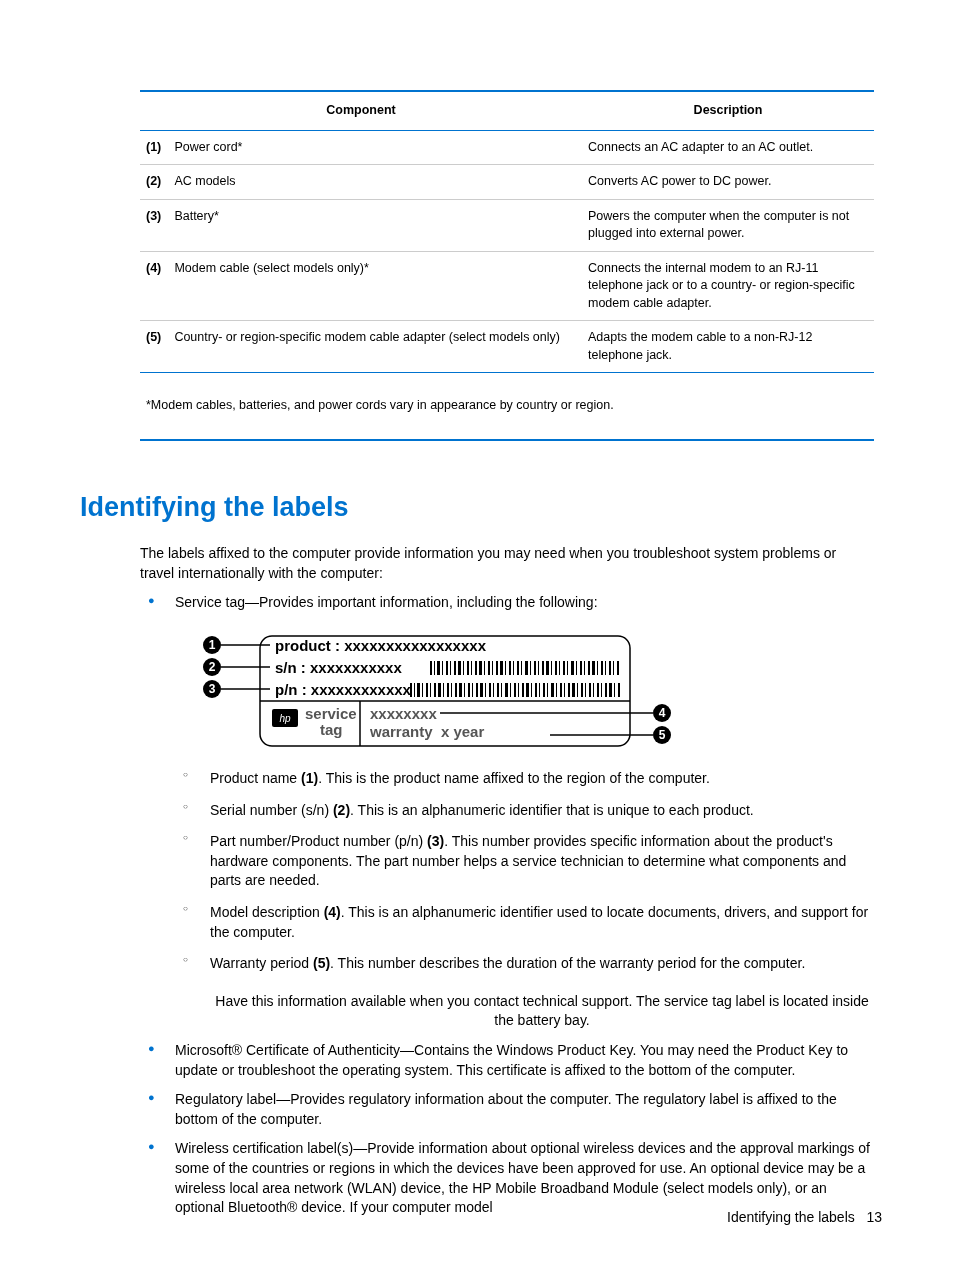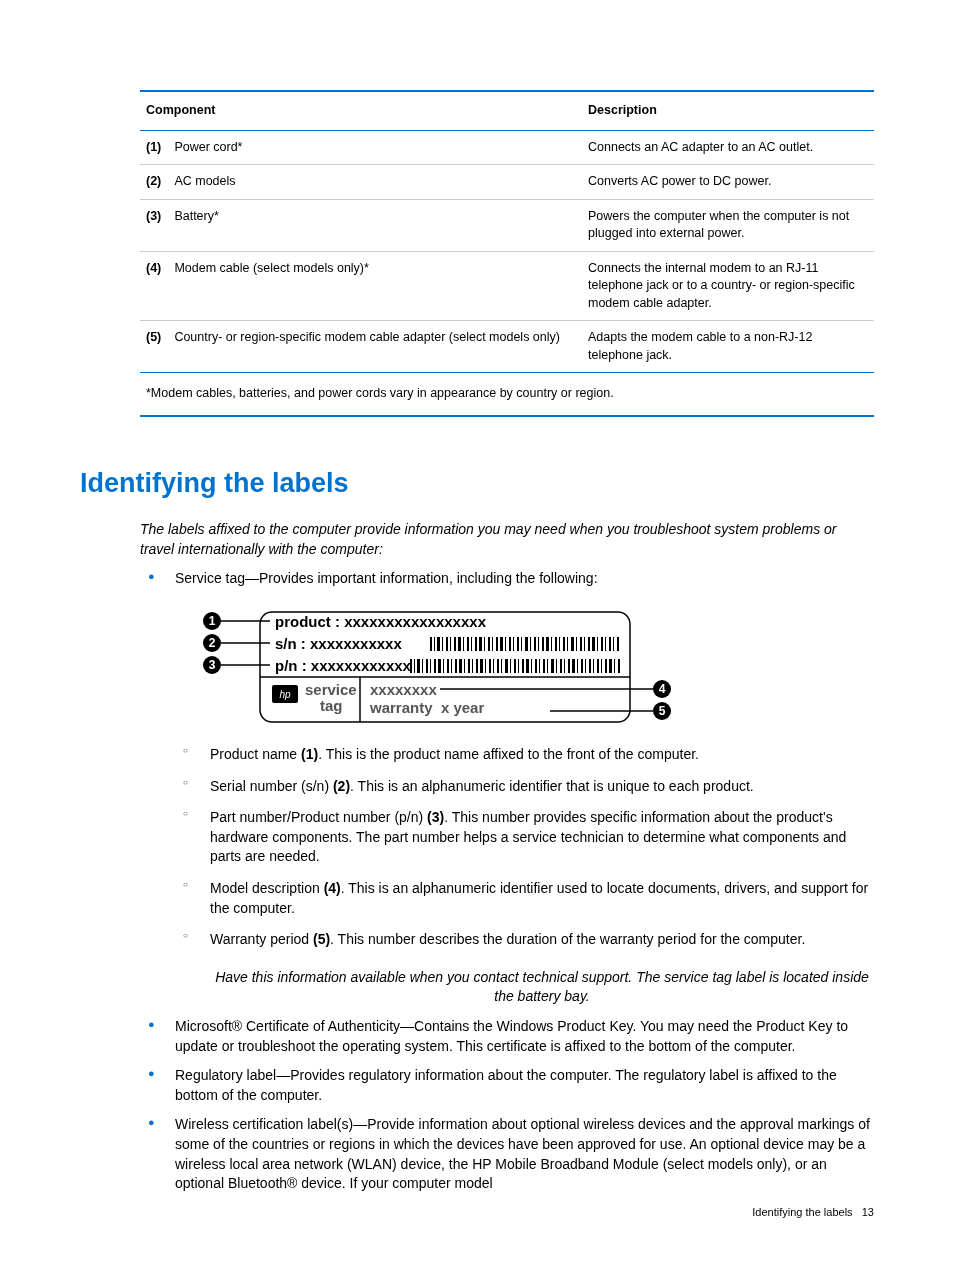--- a/index.html
+++ b/index.html
@@ -25,48 +25,48 @@
   table {
     width: 100%;
     border-collapse: collapse;
     font-size: 12.5px;
   }
   table thead tr {
     border-top: 2px solid #0073cf;
     border-bottom: 1.5px solid #0073cf;
   }
   table th {
-    text-align: left;
+    text-align: center;
     font-weight: bold;
     padding: 10px 6px;
   }
   table th:first-child { width: 45px; }
   table th:nth-child(2) { width: 280px; }
   table tbody tr {
     border-bottom: 1px solid #ccc;
   }
   table tbody tr:last-child {
     border-bottom: none;
   }
   table td {
     padding: 8px 6px;
     vertical-align: top;
   }
   .footnote-row td {
     border-top: 1.5px solid #0073cf;
     border-bottom: 2px solid #0073cf;
-    padding: 12px 6px;
+    padding: 24px 6px;
   }
   h1 {
     color: #0073cf;
     font-size: 27px;
     font-weight: bold;
     margin: 48px 0 18px -60px;
   }
-  p { margin: 8px 0; font-style: italic; }
+  p { margin: 8px 0; }
   ul.bullets {
     list-style: none;
     padding-left: 0;
     margin: 10px 0;
   }
   ul.bullets > li {
     position: relative;
     padding-left: 35px;
     margin: 10px 0;
   }
@@ -132,22 +132,22 @@
   .label-text-light {
     font-family: Arial, sans-serif;
     font-size: 15px;
     fill: #555;
     font-weight: bold;
   }
   .barcode rect { fill: #000; }
   .footer-line {
     position: absolute;
     bottom: 50px;
-    right: 80px;
-    font-size: 11px;
+    right: 72px;
+    font-size: 14px;
   }
   .support-para {
     margin-top: 18px;
     margin-left: 35px;
     text-align: center;
   }
 </style>
 </head>
 <body>
 
@@ -338,21 +338,21 @@
             <text class="label-text-light" x="120" y="104">tag</text>
 
             <line class="callout-line" x1="160" y1="70" x2="160" y2="115"></line>
 
             <text class="label-text-light" x="170" y="88">xxxxxxxx</text>
             <text class="label-text-light" x="170" y="106"><tspan>warranty</tspan>&nbsp;&nbsp;<tspan>x year</tspan></text>
           </svg>
         </div>
 
         <ul class="sublist">
-          <li><span>Product name </span><span class="bold">(1)</span><span>. This is the product name affixed to the front of the computer.</span></li>
+          <li><span>Product name </span><span class="bold">(1)</span><span>. This is the product name affixed to the region of the computer.</span></li>
           <li><span>Serial number (s/n) </span><span class="bold">(2)</span><span>. This is an alphanumeric identifier that is unique to each product.</span></li>
           <li><span>Part number/Product number (p/n) </span><span class="bold">(3)</span><span>. This number provides specific information about the product's hardware components. The part number helps a service technician to determine what components and parts are needed.</span></li>
           <li><span>Model description </span><span class="bold">(4)</span><span>. This is an alphanumeric identifier used to locate documents, drivers, and support for the computer.</span></li>
           <li><span>Warranty period </span><span class="bold">(5)</span><span>. This number describes the duration of the warranty period for the computer.</span></li>
         </ul>
 
         <p class="support-para">Have this information available when you contact technical support. The service tag label is located inside the battery bay.</p>
       </li>
 
       <li>Microsoft® Certificate of Authenticity—Contains the Windows Product Key. You may need the Product Key to update or troubleshoot the operating system. This certificate is affixed to the bottom of the computer.</li>

